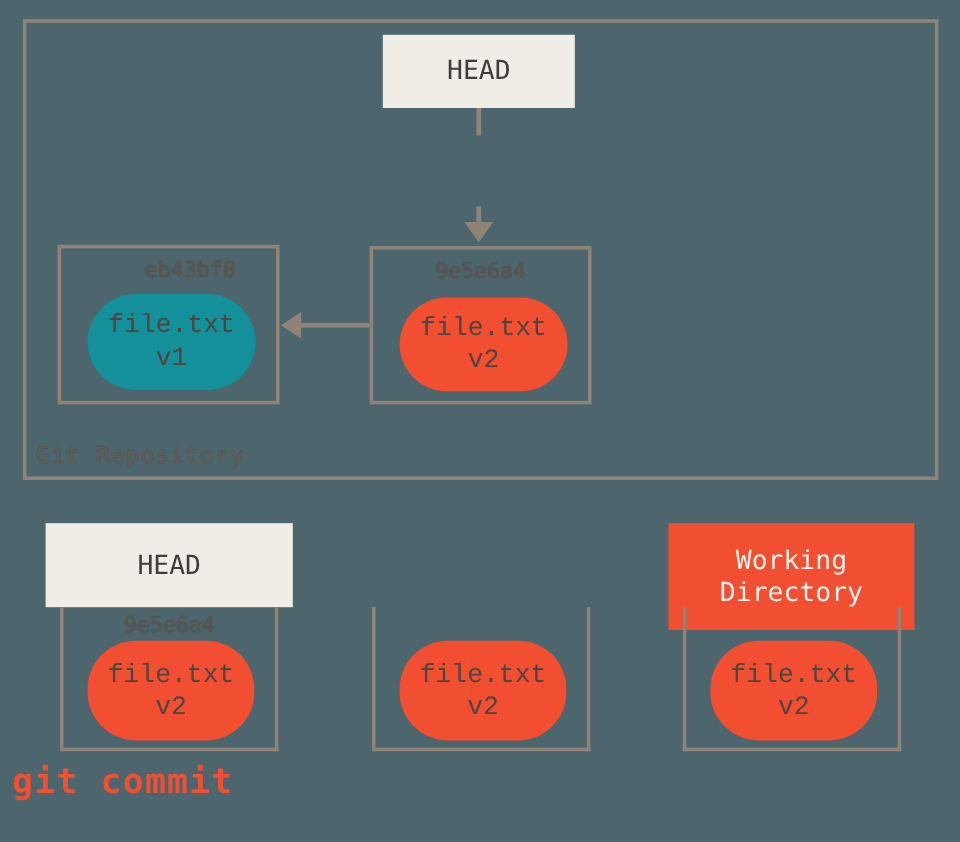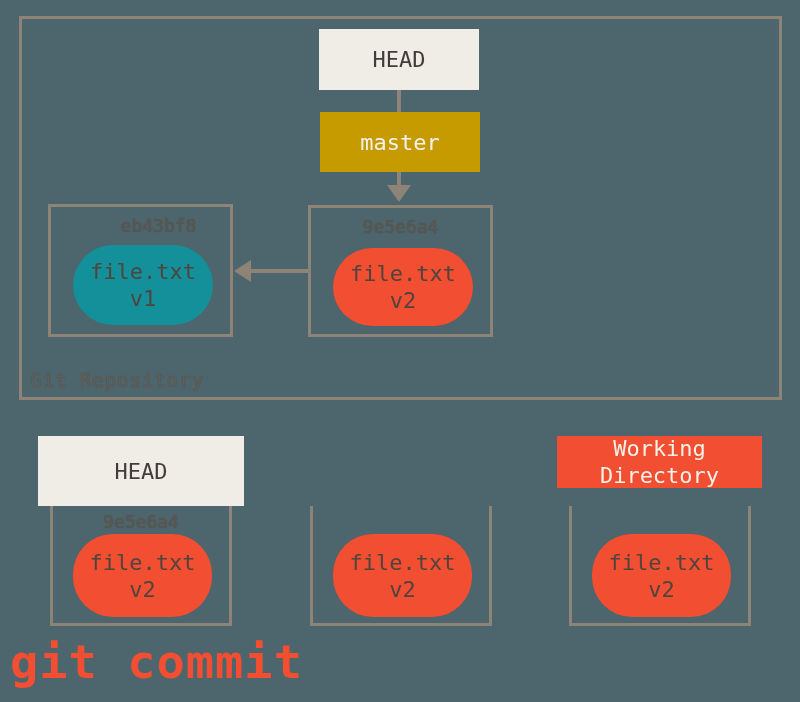--- a/index.html
+++ b/index.html
@@ -50,60 +50,58 @@
   .hash-label{
     width:100%;text-align:center;
     font-size:18px;color:#5d564e;
     text-shadow:0 0 1px rgba(45,40,35,.4);
   }
   .blob{
     position:absolute;display:flex;flex-direction:column;
     align-items:center;justify-content:center;
     font-size:22px;line-height:27px;color:#50443e;
     border-radius:40px;
+    font-family:Liberation Mono, monospace;
   }
   .blob-red{background:#f14e32;}
   .blob-teal{background:#13909a;}
 
   
   .col-hdr{
     display:flex;align-items:center;justify-content:center;
     font-size:22px;line-height:27px;text-align:center;
   }
   .col-hdr-white{background:#efede5;color:#433d39;}
   .col-hdr-teal{background:#13909a;color:#f4f1e9;}
   .col-hdr-red{background:#f14e32;color:#f4f1e9;}
   .sub-box{
     border:3px solid #8d8477;border-top:none;
   }
   .wd-title{width:160px;}
 
   .command{
     left:10px;top:634px;
-    font-size:47px;font-weight:bold;color:#f14e32;
+    font-size:29px;font-weight:bold;color:#f14e32;
     letter-spacing:1px;white-space:nowrap;
   }
 </style>
 </head>
 <body>
 
 <div id="canvas">
 
   <div class="abs repo-box"></div>
   <div class="abs repo-label">Git Repository</div>
 
   <div class="abs hdr head-top">
     <span>HEAD</span>
   </div>
 
   <div class="abs vline" style="left:397px;top:90px;height:23px;"></div>
 
-  <div class="abs hdr master-box">
-    <span>master</span>
-  </div>
 
   <div class="abs vline" style="left:397px;top:172px;height:14px;"></div>
   <div class="abs arrow-down" style="left:387px;top:185px;"></div>
 
   <div class="abs commit-box" style="left:48px;top:204px;width:185px;height:133px;padding-left:36px;">
     <div class="hash-label" style="margin-top:8px;">eb43bf8</div>
     <div class="blob blob-teal" style="left:22px;top:38px;width:140px;height:80px;">
       <div>file.txt</div>
       <div>v1</div>
     </div>
@@ -131,21 +129,21 @@
     </div>
   </div>
 
   <div class="abs sub-box" style="left:310px;top:506px;width:182px;height:120px;">
     <div class="blob blob-red" style="left:20px;top:28px;width:139px;height:83px;">
       <div>file.txt</div>
       <div>v2</div>
     </div>
   </div>
 
-  <div class="abs col-hdr col-hdr-red" style="left:557px;top:436px;width:205px;height:52px;">
+  <div class="abs col-hdr col-hdr-red" style="left:557px;top:436px;width:205px;height:89px;">
     <span class="wd-title">Working Directory</span>
   </div>
   <div class="abs sub-box" style="left:569px;top:506px;width:182px;height:120px;">
     <div class="blob blob-red" style="left:20px;top:28px;width:139px;height:83px;">
       <div>file.txt</div>
       <div>v2</div>
     </div>
   </div>
 
   <div class="abs command">git commit</div>

